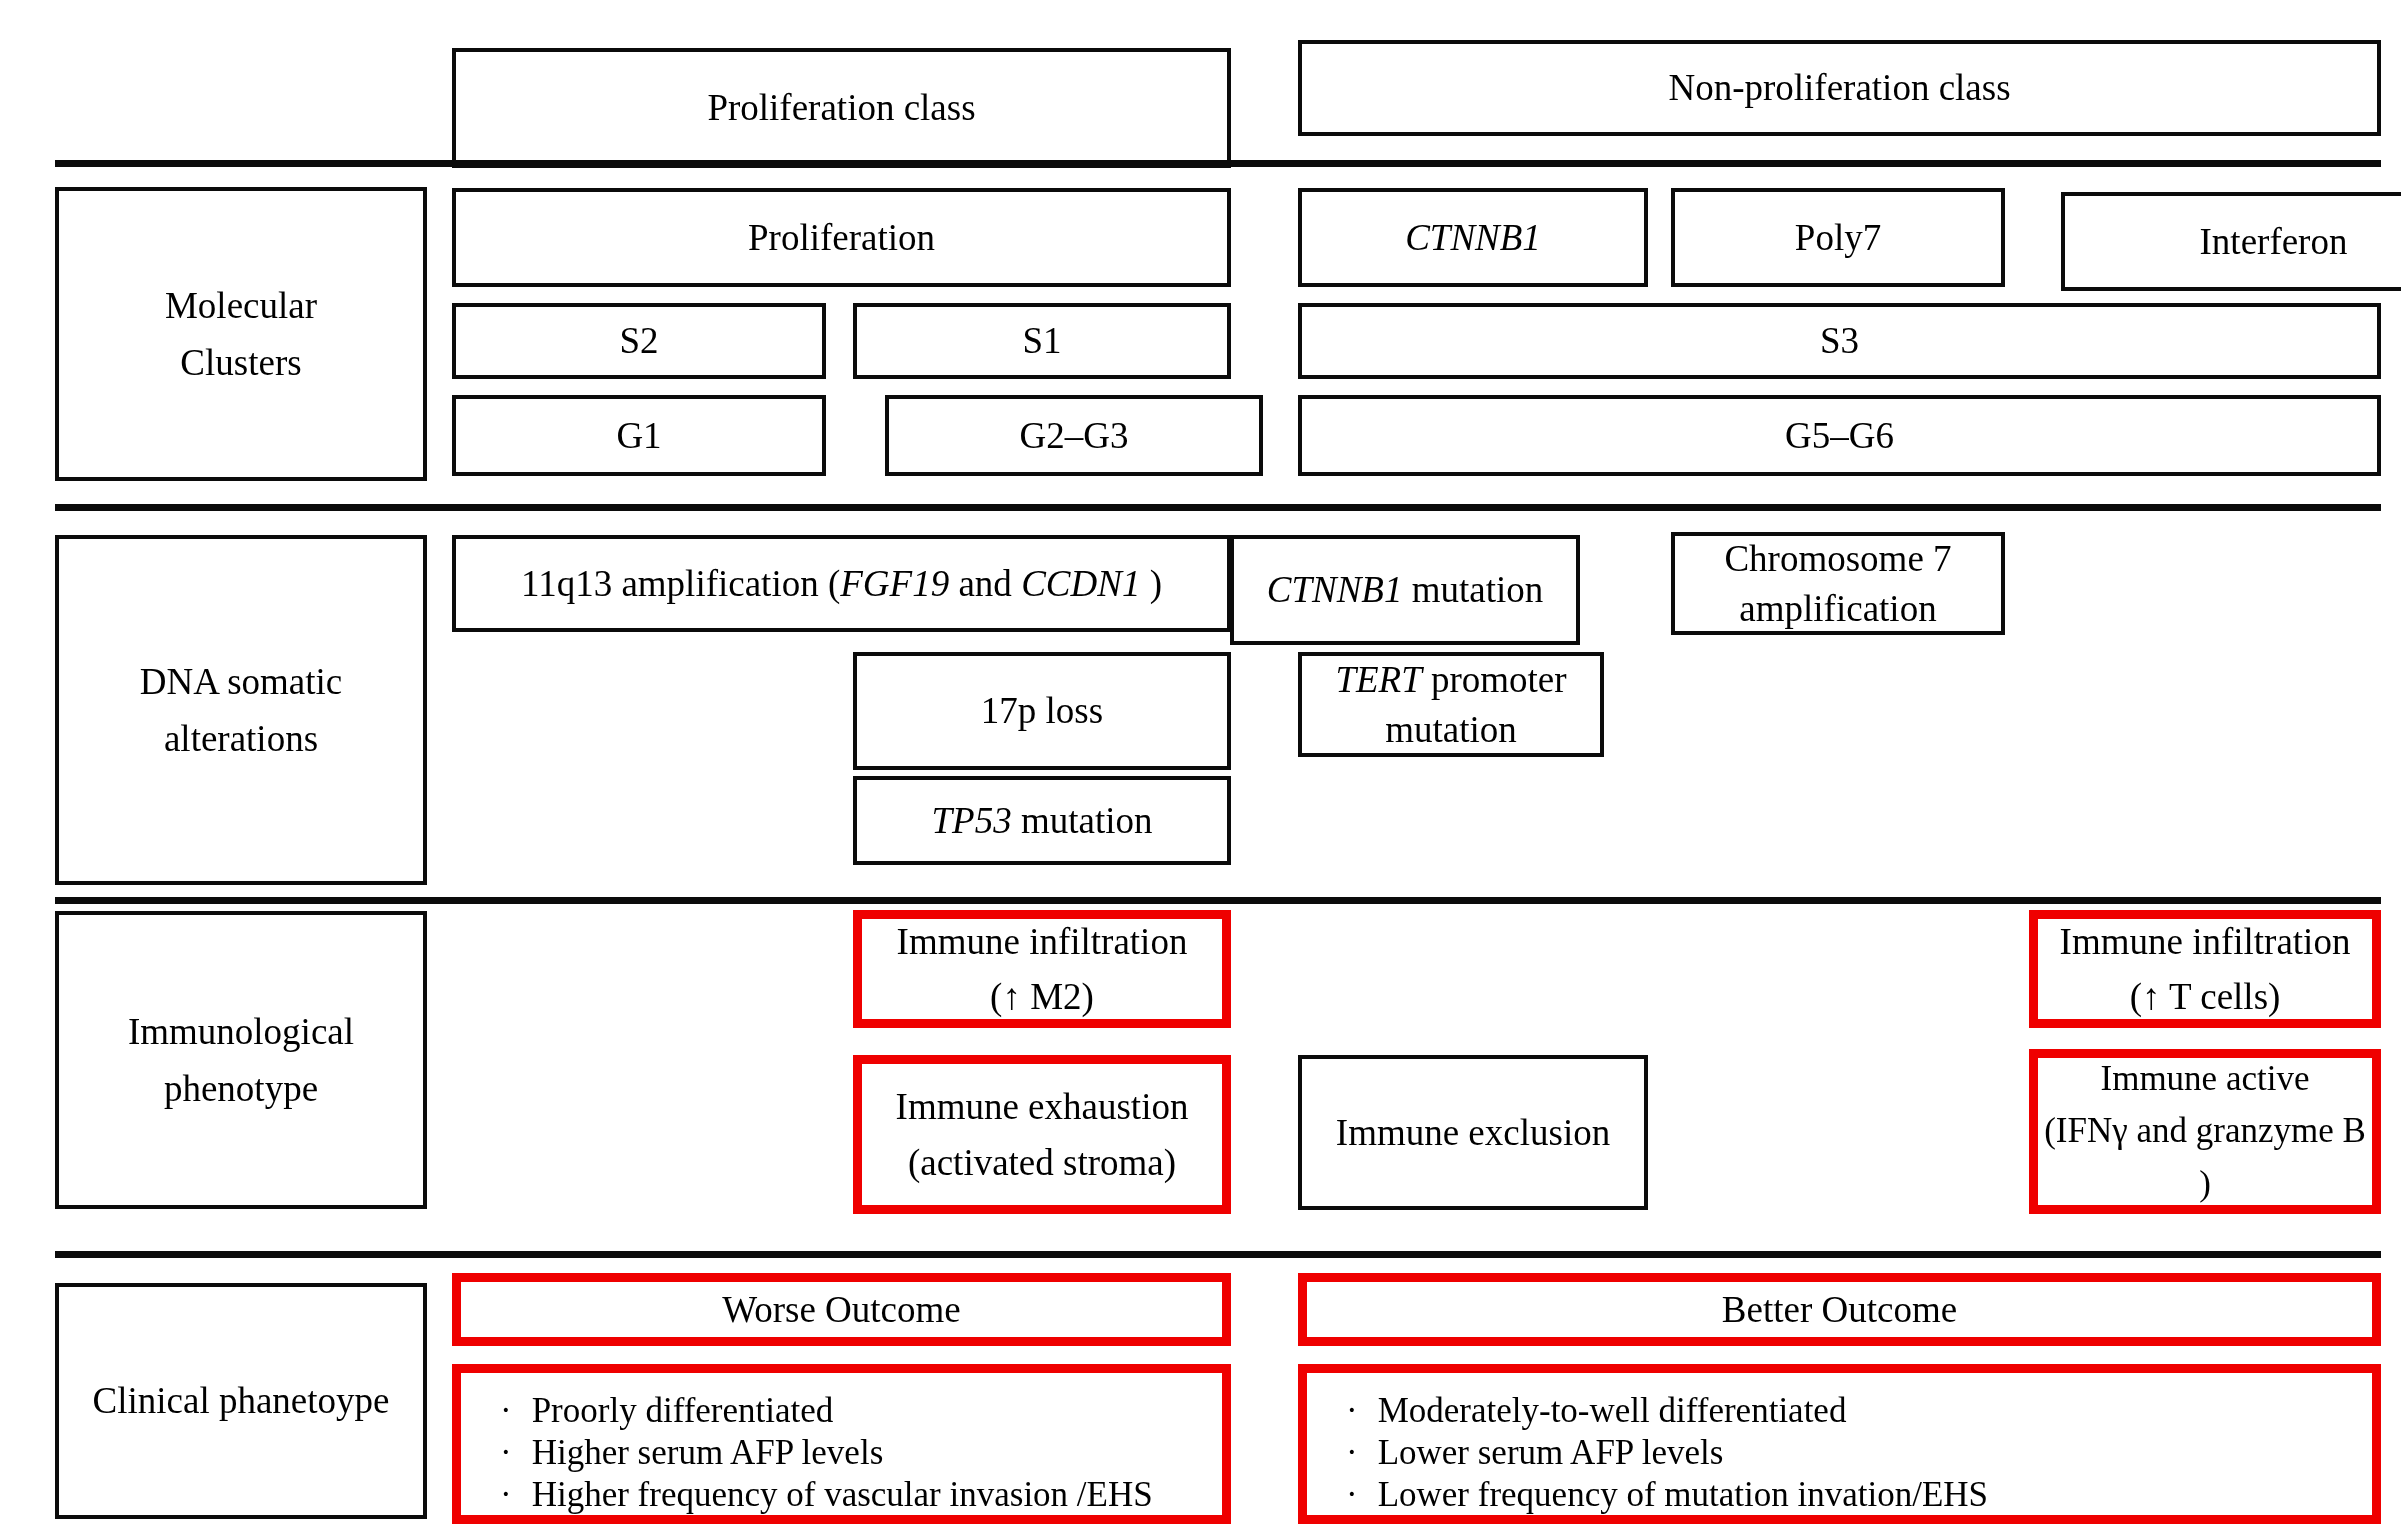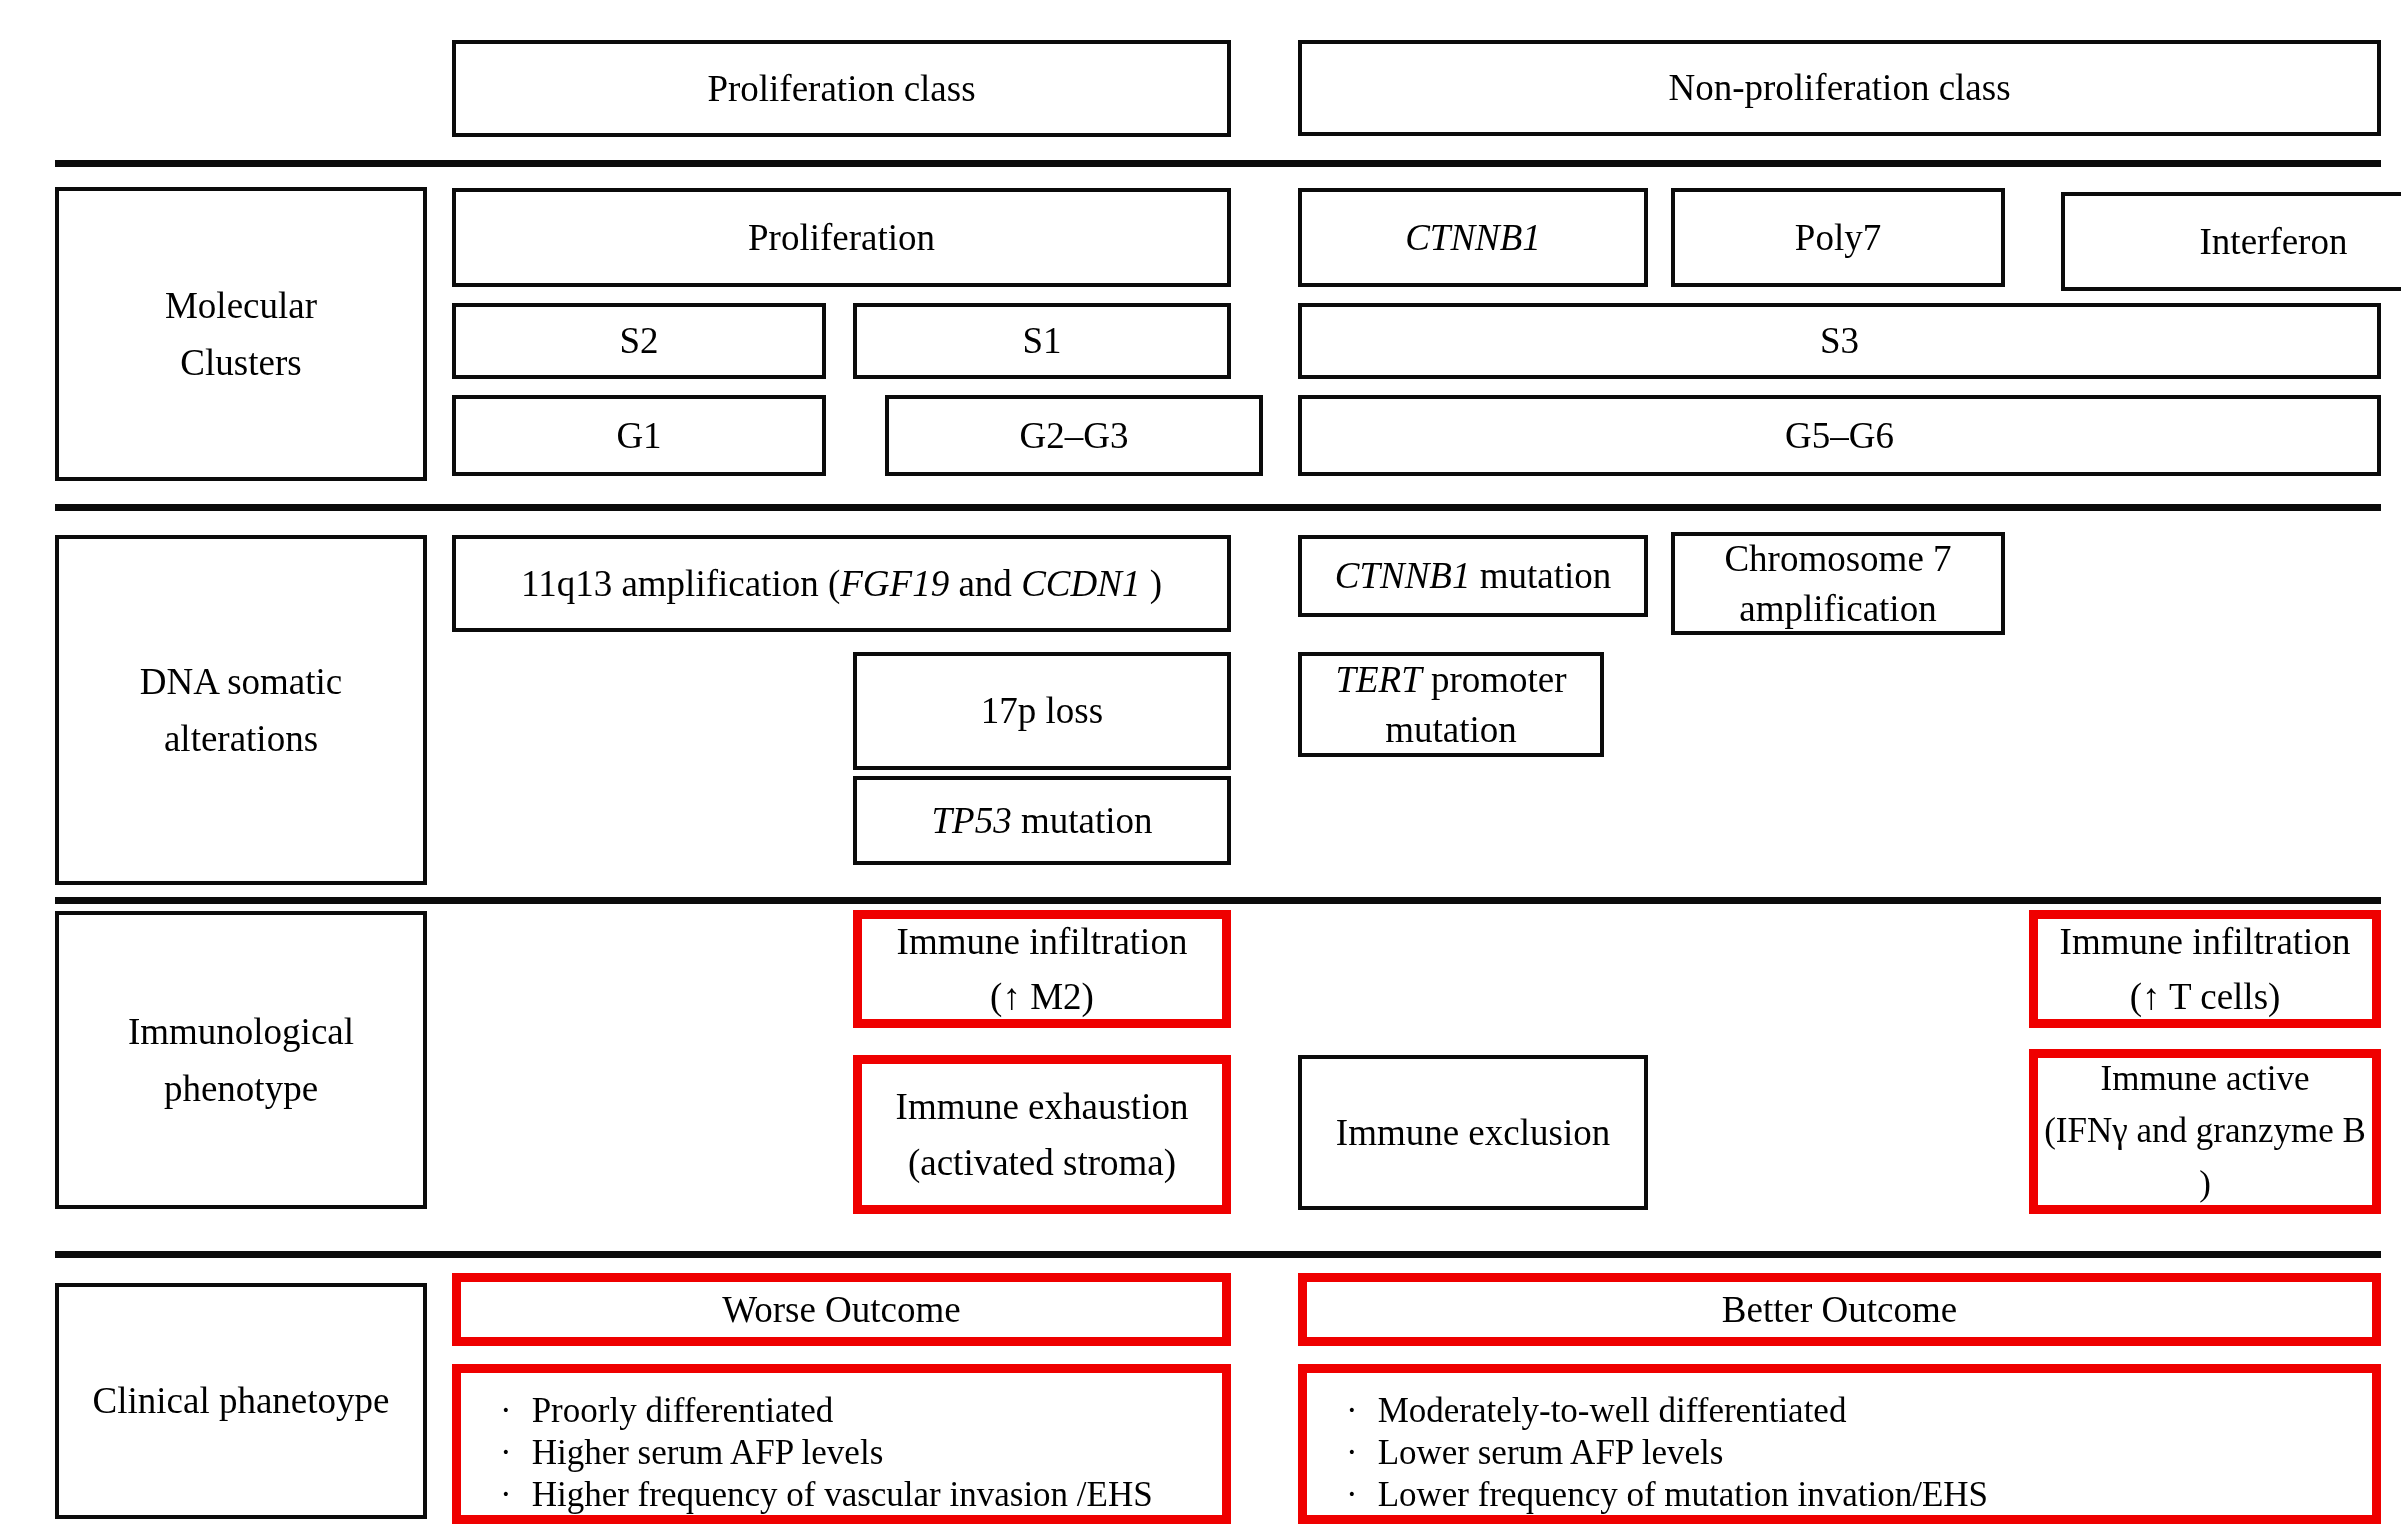--- a/index.html
+++ b/index.html
@@ -38,21 +38,21 @@
   }
   .li{display:flex;align-items:baseline;white-space:nowrap;}
   .dot{margin-right:20px;}
   i{font-style:italic;}
 </style>
 </head>
 <body>
 
 <div class="canvas">
 
-  <div class="box bk" style="left:452px;top:40px;width:779px;height:97px;">
+  <div class="box bk" style="left:452px;top:48px;width:779px;height:120px;">
     <span>Proliferation class</span>
   </div>
   <div class="box bk" style="left:1298px;top:40px;width:1083px;height:96px;">
     <span>Non-proliferation class</span>
   </div>
 
   <div class="sep" style="left:55px;top:160px;width:2326px;"></div>
 
   <div class="box bk" style="left:55px;top:187px;width:372px;height:294px;">
     <span>Molecular</span>
@@ -90,21 +90,21 @@
   </div>
 
   <div class="sep" style="left:55px;top:504px;width:2326px;"></div>
 
   <div class="box bk" style="left:55px;top:535px;width:372px;height:350px;">
     <span>DNA somatic alterations</span>
   </div>
   <div class="box bk" style="left:452px;top:535px;width:779px;height:97px;">
     <span>11q13 amplification (<i>FGF19</i> and <i>CCDN1</i> )</span>
   </div>
-  <div class="box bk" style="left:1298px;top:535px;width:350px;height:82px;justify-content:center;">
+  <div class="box bk" style="left:1230px;top:535px;width:350px;height:110px;justify-content:center;">
     <span><i>CTNNB1</i> mutation</span>
   </div>
   <div class="box bk" style="left:1671px;top:532px;width:334px;height:103px;line-height:1.35;">
     <span>Chromosome 7</span>
     <span>amplification</span>
   </div>
   <div class="box bk" style="left:853px;top:652px;width:378px;height:118px;">
     <span>17p loss</span>
   </div>
   <div class="box bk" style="left:1298px;top:652px;width:306px;height:105px;line-height:1.35;">

